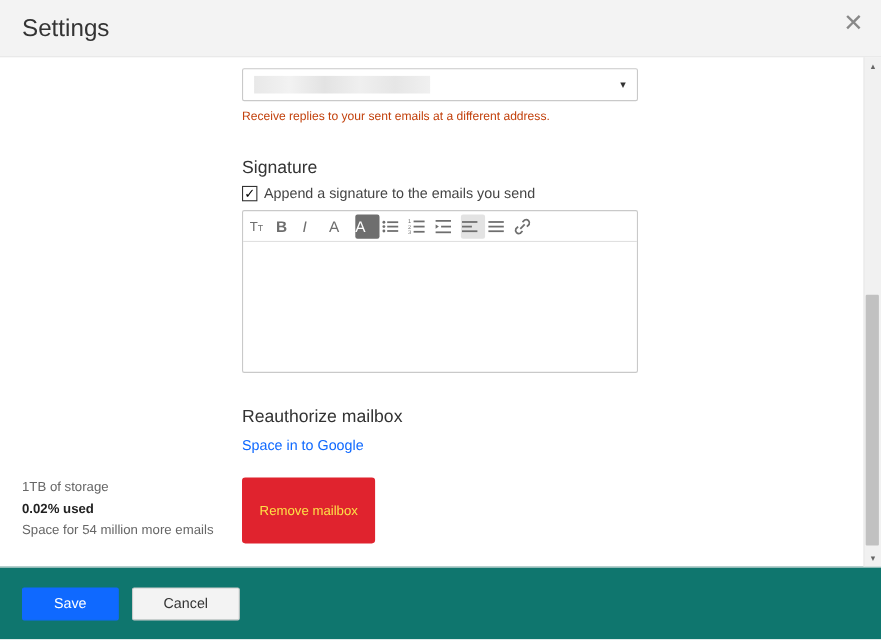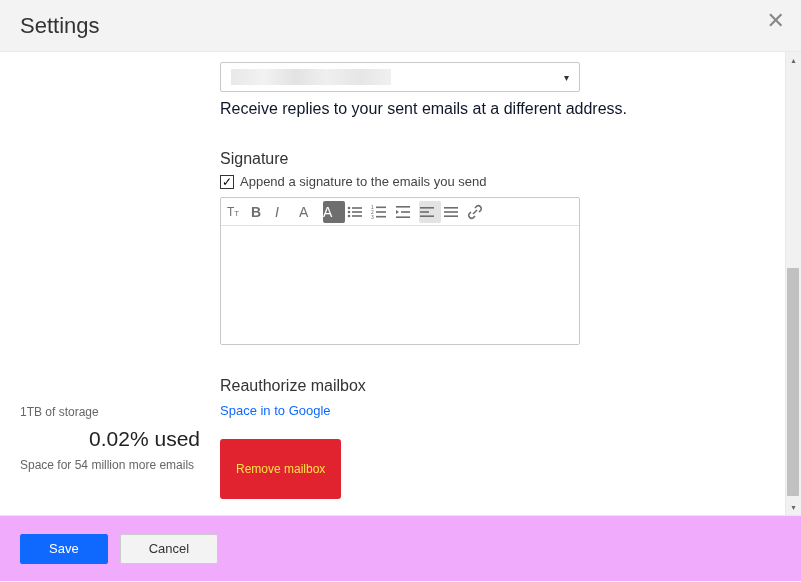--- a/index.html
+++ b/index.html
@@ -5,44 +5,44 @@
     * { margin: 0; padding: 0; box-sizing: border-box; font-family: "Helvetica Neue", Arial, sans-serif; }
     body { width: 801px; height: 582px; background: #f8f8f8; position: relative; overflow: hidden; }
     .header { height: 52px; background: #f3f3f3; border-bottom: 1px solid #e8e8e8; display: flex; align-items: center; padding: 0 20px; position: relative; }
     .title { font-size: 22px; color: #333; font-weight: 300; }
     .close-btn { position: absolute; right: 16px; top: 10px; font-size: 22px; color: #888; cursor: pointer; background: none; border: none; line-height: 1; }
     .body { display: flex; height: 463px; background: #fff; }
     .sidebar { width: 200px; padding: 22px 0 0 20px; display: flex; flex-direction: column; }
     .nav { display: flex; flex-direction: column; gap: 8px; }
     .nav-item { font-size: 13px; color: #333; cursor: pointer; padding: 2px 0; }
     .nav-item.active { color: #0f69ff; font-weight: bold; }
-    .storage { margin-top: auto; margin-bottom: 40px; font-size: 12px; color: #666; line-height: 1.6; }
-    .storage .used { font-size: 21px; color: #222; font-weight: normal; text-align: right; }
+    .storage { margin-top: auto; margin-bottom: 24px; font-size: 12px; color: #666; line-height: 1.6; }
+    .storage .used { font-size: 12px; color: #222; font-weight: bold; }
     .main { flex: 1; padding: 10px 24px 12px 20px; position: relative; }
     .scrollbar { position: absolute; right: 0; top: 0; bottom: 0; width: 16px; background: #f1f1f1; border-left: 1px solid #e8e8e8; }
     .scroll-arrow { height: 16px; display: flex; align-items: center; justify-content: center; font-size: 8px; color: #666; cursor: pointer; }
     .scroll-thumb { position: absolute; right: 2px; width: 12px; top: 216px; height: 228px; background: #c1c1c1; border-radius: 1px; cursor: pointer; }
     .select { width: 360px; height: 30px; border: 1px solid #c9c9c9; border-radius: 2px; background: #fff; position: relative; display: flex; align-items: center; padding: 0 10px; cursor: pointer; }
     .select-blur { width: 160px; height: 16px; background: linear-gradient(90deg, #e8e8e8 0%, #f2f2f2 20%, #e3e3e3 40%, #efefef 60%, #e6e6e6 80%, #f0f0f0 100%); filter: blur(0.6px); }
     .select-caret { position: absolute; right: 10px; font-size: 10px; color: #333; }
-    .help { font-size: 16px; color: #0f172a; margin-top: 8px; }
+    .help { font-size: 11px; color: #c2410c; margin-top: 8px; }
     .section-title { font-size: 16px; color: #333; margin-top: 32px; font-weight: 400; }
     .check-row { display: flex; align-items: center; margin-top: 6px; gap: 6px; }
     .check { width: 14px; height: 14px; border: 1.5px solid #333; display: flex; align-items: center; justify-content: center; font-size: 12px; line-height: 1; cursor: pointer; }
     .check-label { font-size: 13px; color: #444; }
     .editor { width: 360px; border: 1px solid #c9c9c9; border-radius: 2px; margin-top: 8px; }
     .toolbar { height: 28px; border-bottom: 1px solid #e0e0e0; display: flex; align-items: center; padding: 0 6px; gap: 2px; }
     .tbtn { width: 22px; height: 22px; display: flex; align-items: center; justify-content: flex-start; color: #6e6e6e; cursor: pointer; font-size: 14px; border-radius: 2px; }
     .tbtn.fill { background: #6e6e6e; color: #fff; }
     .tbtn.selected { background: #e3e3e3; }
     .tbtn svg { width: 16px; height: 16px; display: block; }
     .editor-body { height: 118px; }
     .link { color: #0f69ff; font-size: 13px; cursor: pointer; margin-top: 8px; display: inline-block; }
     .remove-btn { margin-top: 20px; background: #e0232e; color: #fde047; border: none; border-radius: 3px; padding: 23px 16px; font-size: 12px; cursor: pointer; }
-    .footer { height: 66px; background: #f0abfc; border-top: 1px solid #e8e8e8; display: flex; align-items: center; padding: 0 20px; gap: 12px; }
+    .footer { height: 66px; background: #0f766e; border-top: 1px solid #e8e8e8; display: flex; align-items: center; padding: 0 20px; gap: 12px; }
     .btn { height: 30px; padding: 0 28px; font-size: 13px; border-radius: 2px; cursor: pointer; border: 1px solid #ccc; background: #f3f3f3; color: #333; }
     .btn.primary { background: #0f69ff; color: #fff; border-color: #0f69ff; }
   </style>
 </head>
 <body>
 
 <div class="header">
   <div class="title">Settings</div>
   <button class="close-btn">
     <span>✕</span>

